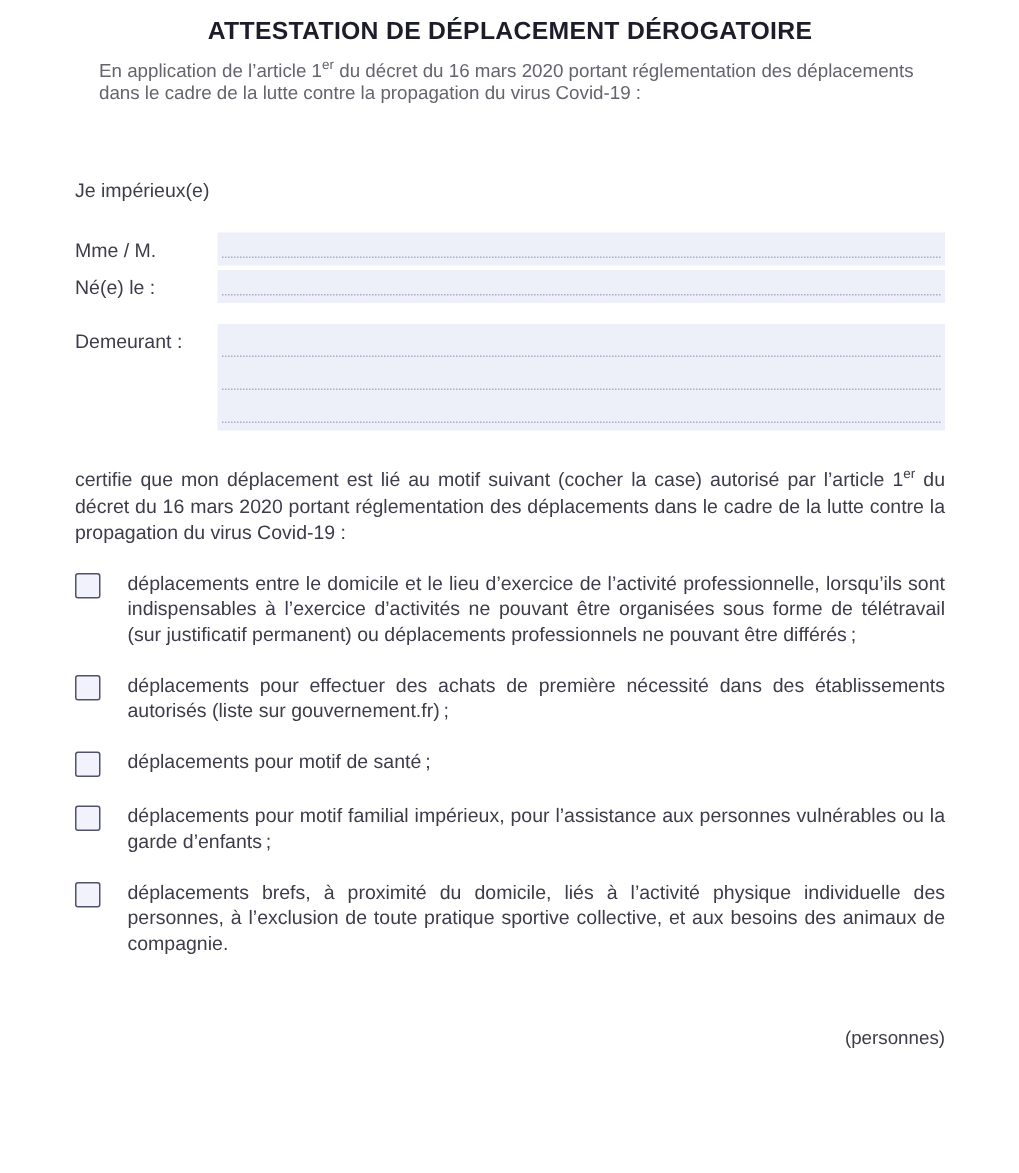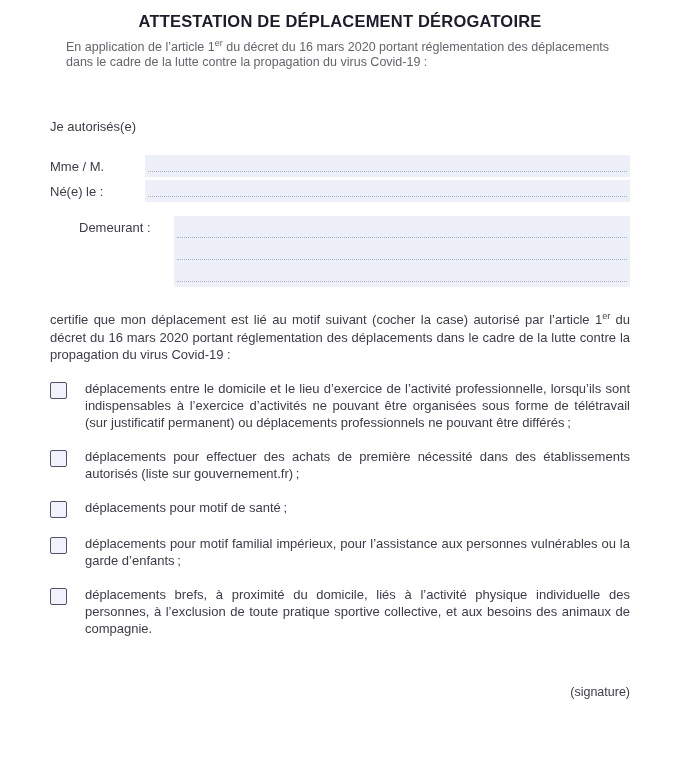--- a/index.html
+++ b/index.html
@@ -28,21 +28,21 @@
   .subtitle{
     margin:0 auto;width:548px;
     font-size:12.5px;line-height:15px;
     color:var(--subtitle-color);
   }
   sup{font-size:9px;line-height:0;}
   .intro{margin:48px 0 0 0;font-size:13px;line-height:17px;}
   .row{display:flex;align-items:flex-start;}
   .row-name{margin-top:20px;}
   .row-birth{margin-top:3px;}
-  .row-address{margin-top:14px;margin-left:29px;}
+  .row-address{margin-top:14px;}
   .row .label{flex:none;width:95px;font-size:13px;line-height:17px;padding-top:3px;}
   .field-1{
     flex:1;height:22px;position:relative;background:var(--field-bg);
     font-size:13px;line-height:22px;padding:0 3px;box-sizing:border-box;
   }
   .field-1::after{
     content:"";position:absolute;left:3px;right:3px;bottom:5px;
     border-bottom:1px dotted var(--dotted-line);
   }
   .field-multi{flex:1;background:var(--field-bg);padding:0 3px 5px 3px;font-size:13px;}
@@ -76,21 +76,21 @@
 </style>
 </head>
 <body>
 
 <div class="page">
 
   <h1 class="title">ATTESTATION DE DÉPLACEMENT DÉROGATOIRE</h1>
 
   <p class="subtitle"><span>En application de l’article 1</span><sup>er</sup><span> du décret du 16 mars 2020 portant réglementation des déplacements dans le cadre de la lutte contre la propagation du virus Covid-19 :</span></p>
 
-  <p class="intro">Je autorisés(e)</p>
+  <p class="intro">Je impérieux(e)</p>
 
   <div class="row row-name">
     <span class="label">Mme / M.</span>
     <div class="field-1"></div>
   </div>
 
   <div class="row row-birth">
     <span class="label">Né(e) le :</span>
     <div class="field-1"></div>
   </div>
@@ -123,16 +123,16 @@
       <span class="checkbox"></span>
       <p class="motif-text">déplacements pour motif familial impérieux, pour l’assistance aux personnes vulnérables ou la garde d’enfants ;</p>
     </div>
     <div class="motif">
       <span class="checkbox"></span>
       <p class="motif-text">déplacements brefs, à proximité du domicile, liés à l’activité physique individuelle des personnes, à l’exclusion de toute pratique sportive collective, et aux besoins des animaux de compagnie.</p>
     </div>
   </div>
 
   <div class="footer">
-    <div class="signature">(signature)</div>
+    <div class="signature">(personnes)</div>
   </div>
 
 </div>
 
 </body></html>

